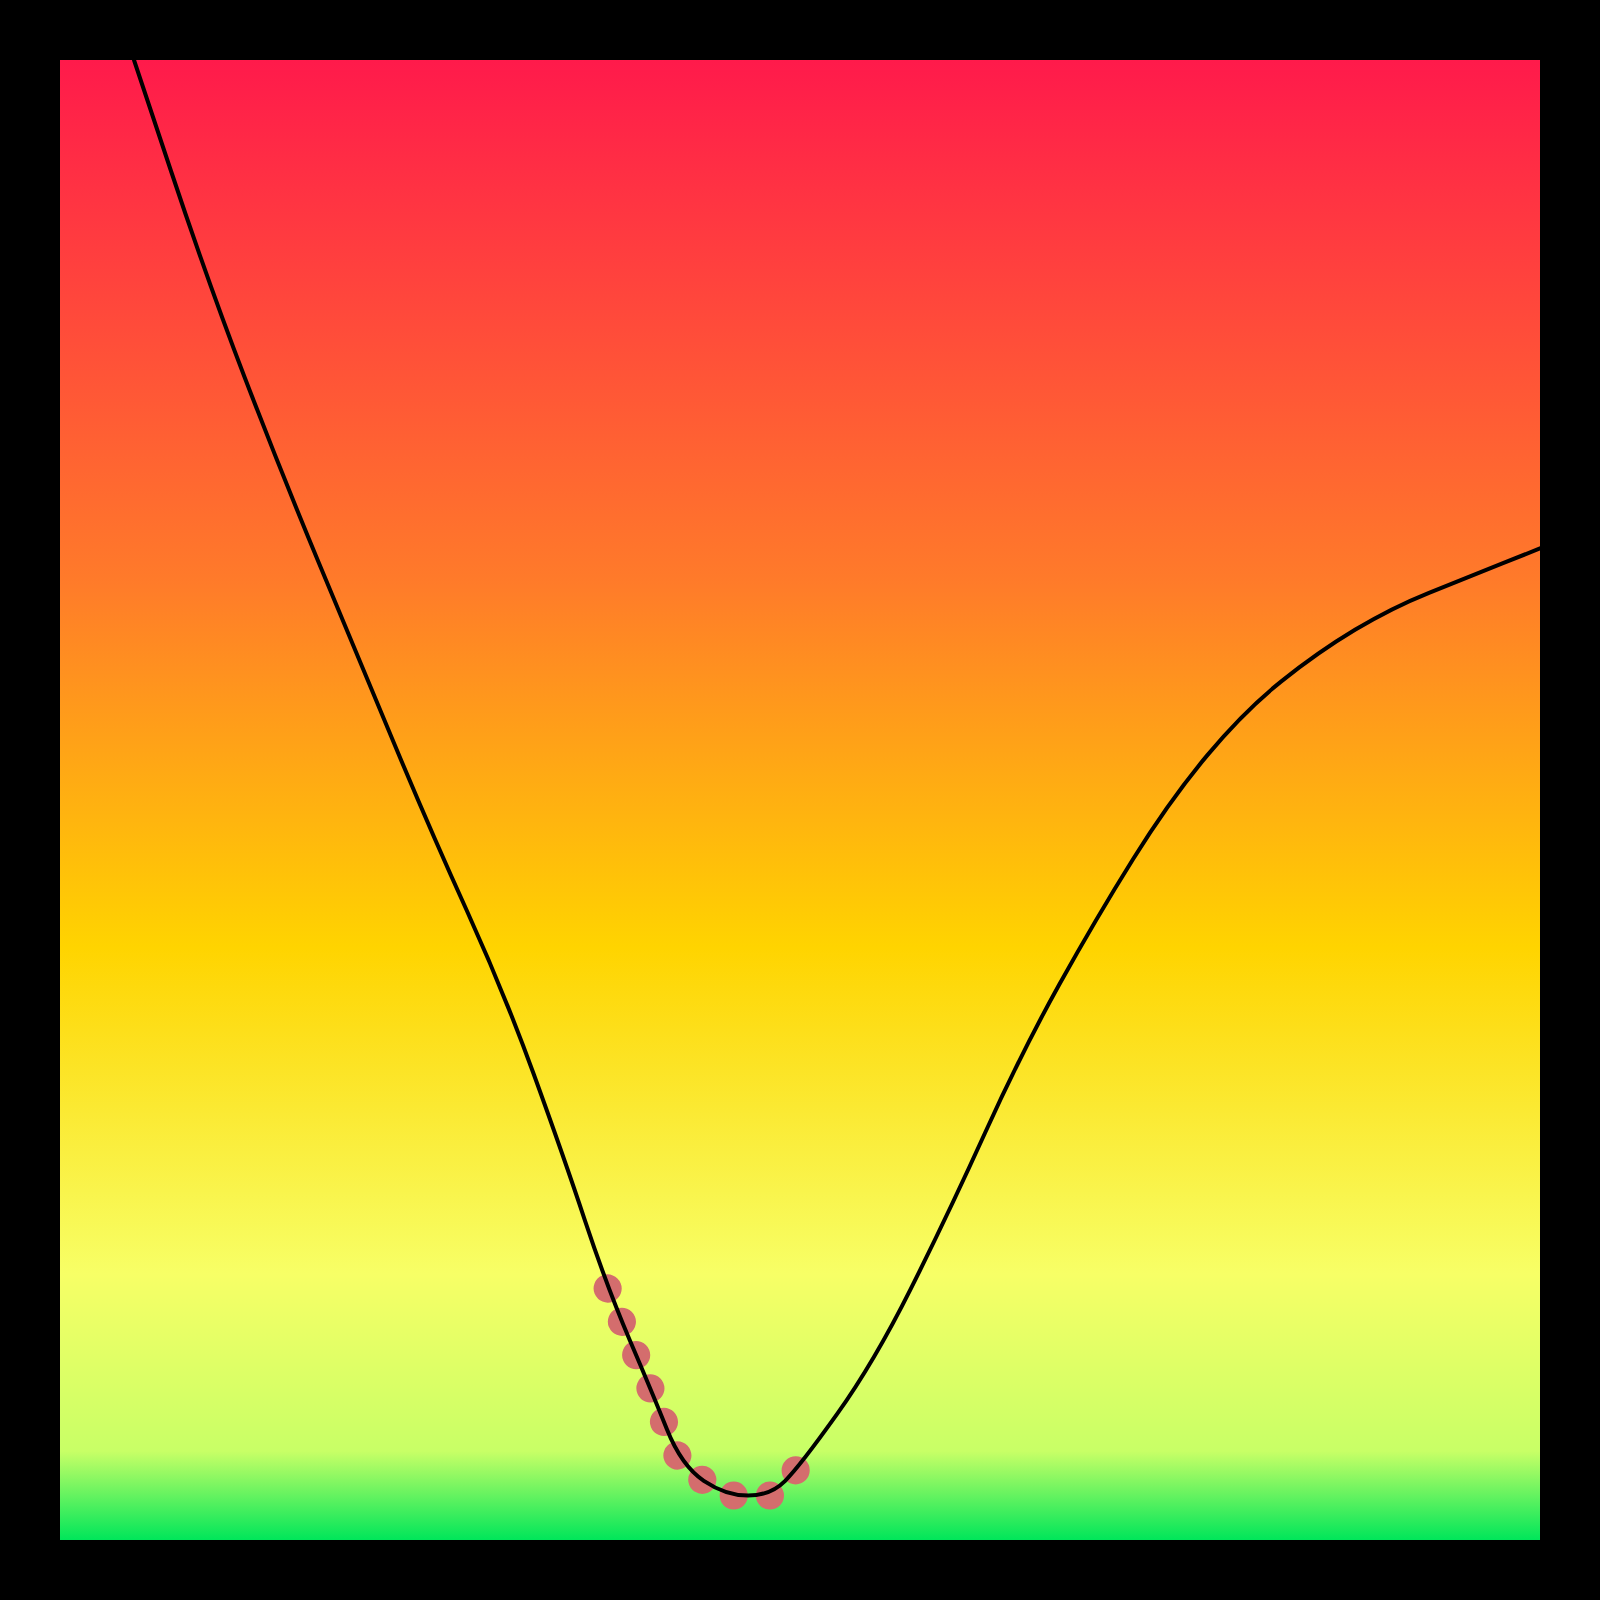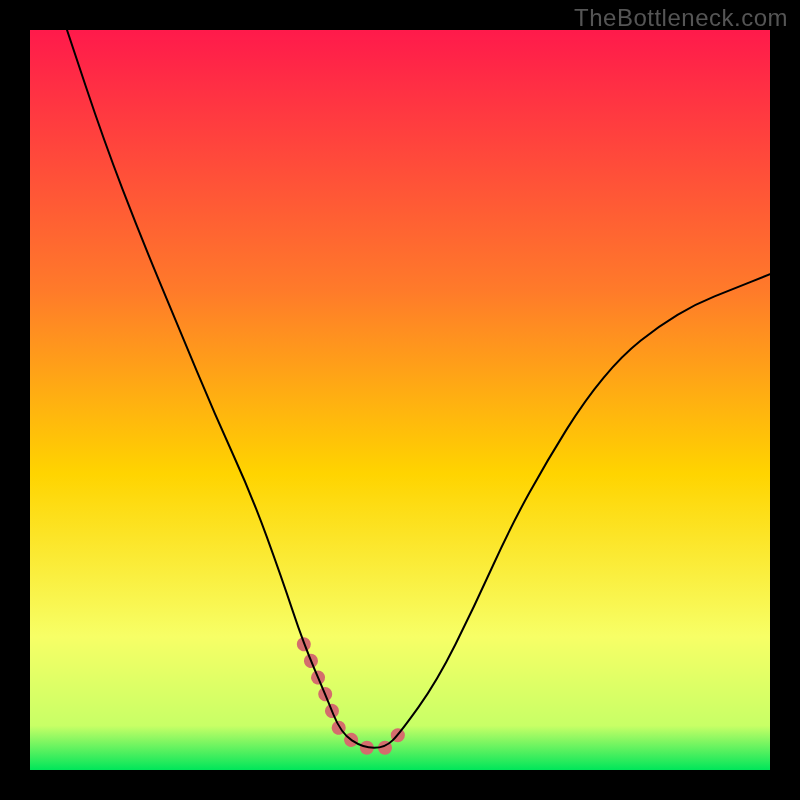--- a/index.html
+++ b/index.html
@@ -39,21 +39,20 @@
     display: block;
     width: 740px;
     height: 740px;
   }
 </style>
 </head>
 <body>
 
 <div class="frame">
 
-  <div class="watermark">TheBottleneck.com</div>
 
   <div class="plot-wrap">
     <svg class="plot" viewBox="0 0 740 740">
       <defs>
         <linearGradient id="bg-grad" x1="0" y1="0" x2="0" y2="1">
           <stop id="stop-top" offset="0%" stop-color="#ff1a4b"></stop>
           <stop id="stop-q1" offset="35%" stop-color="#ff7a2a"></stop>
           <stop id="stop-mid" offset="60%" stop-color="#ffd400"></stop>
           <stop id="stop-q3" offset="82%" stop-color="#f7ff66"></stop>
           <stop id="stop-near" offset="94%" stop-color="#c8ff66"></stop>

